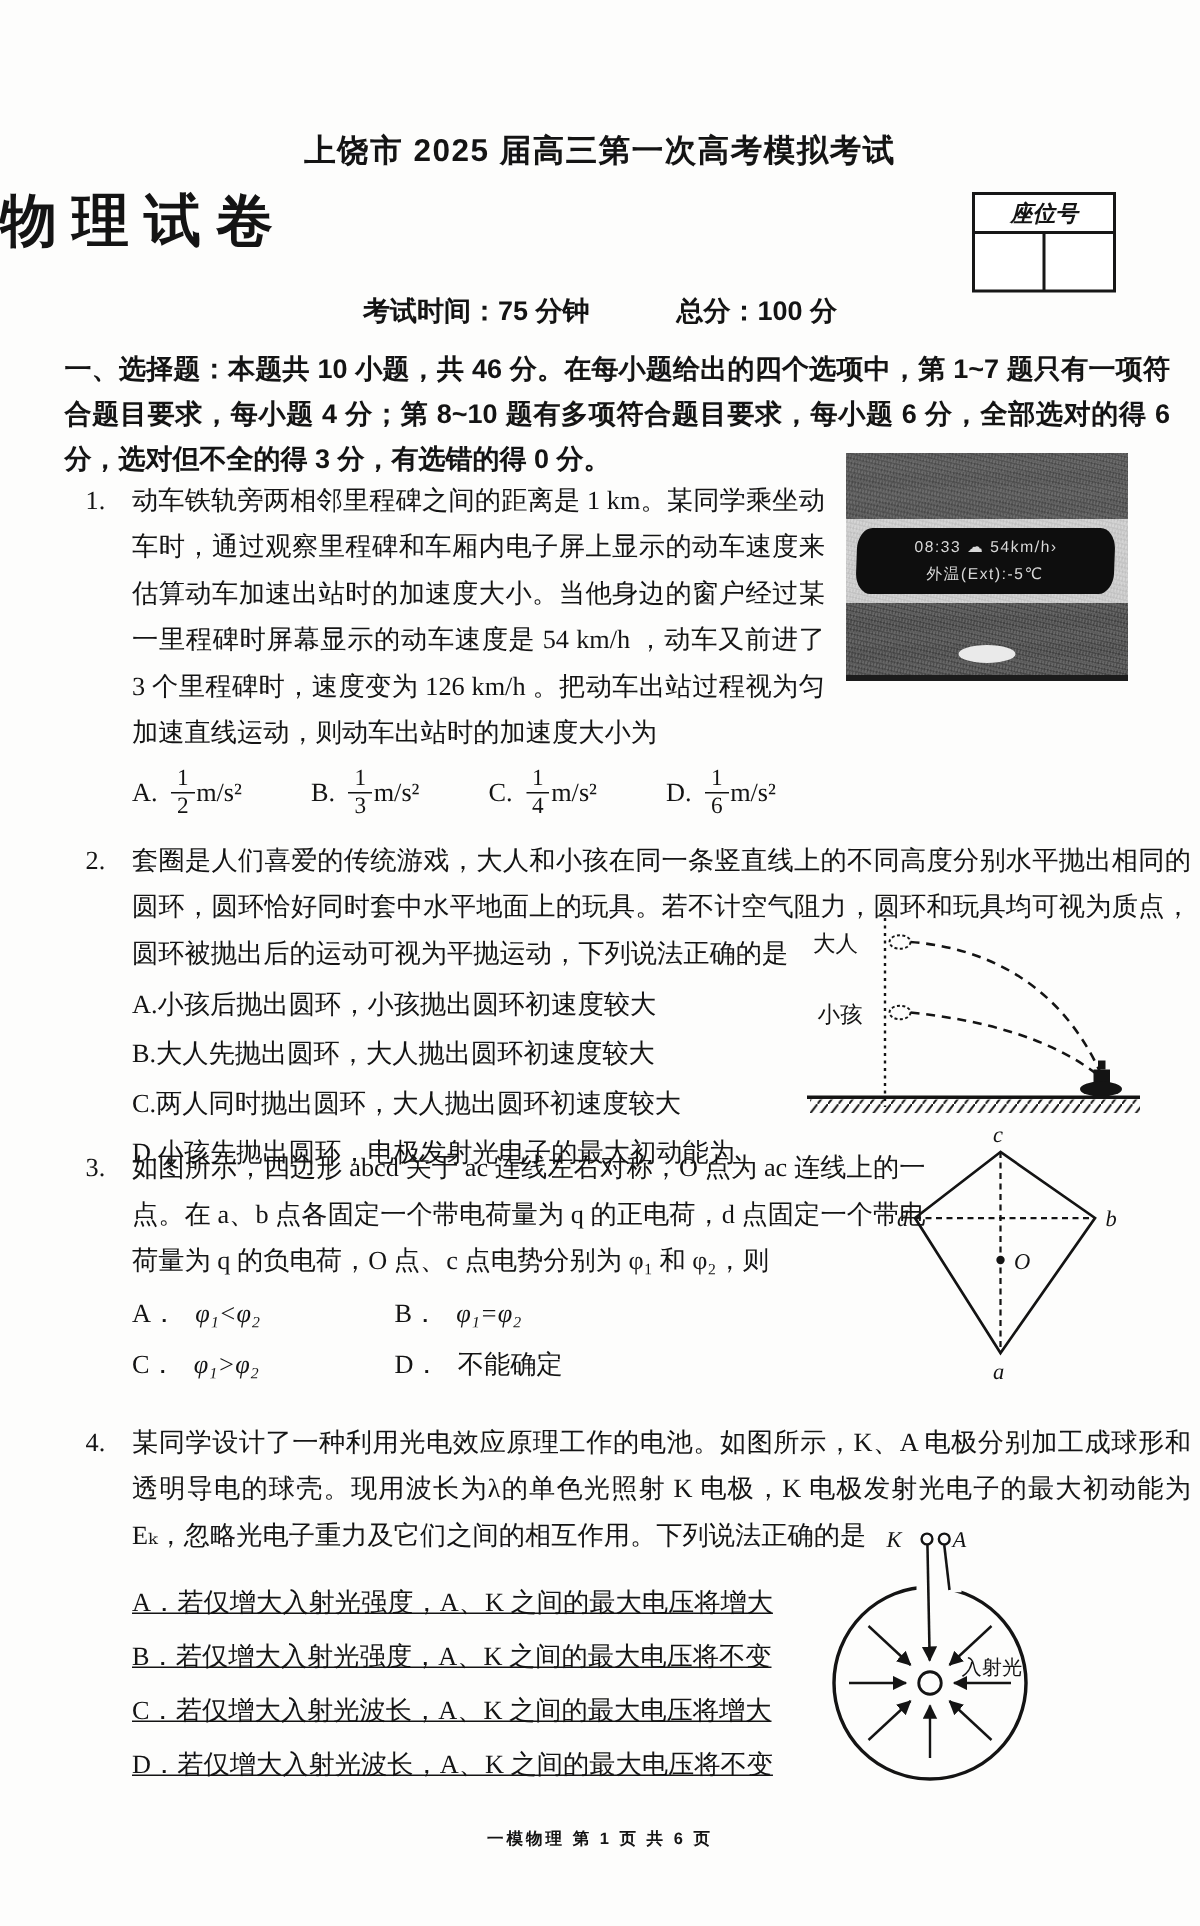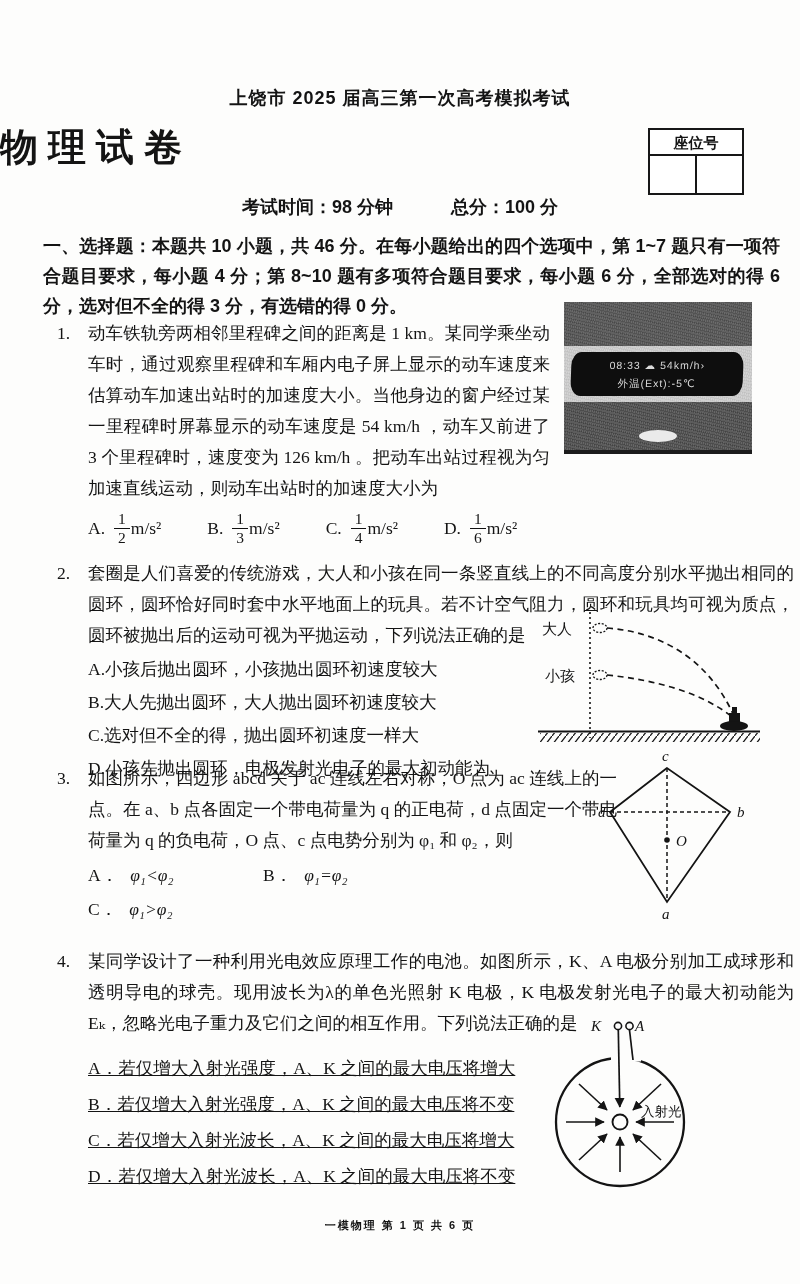--- a/index.html
+++ b/index.html
@@ -4,28 +4,28 @@
 <style>
   * { margin:0; padding:0; box-sizing:border-box; }
   html,body { width:800px; height:1284px; overflow:hidden; background:#fff; }
   .page { position:relative; width:800px; height:1284px; background:#fdfdfc; color:#141414;
           font-family:"Liberation Serif","DejaVu Serif",serif; }
   .abs { position:absolute; }
 
   
   .title { top:86px; left:0; width:100%; text-align:center;
            font-family:"Liberation Sans","DejaVu Sans",sans-serif;
-           font-weight:700; font-size:18px; letter-spacing:1px; }
+           font-weight:700; font-size:21px; letter-spacing:1px; }
   .subtitle { top:122px; left:0; width:100%; text-align:left;
               font-family:"Liberation Sans","DejaVu Sans",sans-serif;
               font-weight:800; font-size:38px; letter-spacing:10px; }
   .seat { left:648px; top:128px; width:96px; height:67px; border:2.2px solid #171717; background:#fff; }
   .seat-h { height:26px; border-bottom:2.2px solid #171717; text-align:center;
             font-family:"Liberation Sans","DejaVu Sans",sans-serif;
-            font-weight:700; font-size:15px; line-height:25px; }
+            font-weight:700; font-size:15px; line-height:25px;font-style:italic; }
   .seat-cells { display:flex; height:38px; }
   .seat-cell { flex:1; }
   .seat-cell:first-child { border-right:2.2px solid #171717; }
   .examinfo { top:195px; left:0; width:100%; display:flex; justify-content:center; gap:58px;
               font-family:"Liberation Sans","DejaVu Sans",sans-serif; font-weight:700; font-size:18px; }
 
   
   .instr { left:43px; top:231px; width:737px; text-align:justify;
            font-family:"Liberation Sans","DejaVu Sans",sans-serif;
            font-weight:700; font-size:18px; line-height:30px; }
@@ -99,21 +99,21 @@
 
   <div class="abs seat">
     <div class="seat-h">座位号</div>
     <div class="seat-cells">
       <div class="seat-cell"></div>
       <div class="seat-cell"></div>
     </div>
   </div>
 
   <div class="abs examinfo">
-    <span>考试时间：98 分钟</span>
+    <span>考试时间：75 分钟</span>
     <span>总分：100 分</span>
   </div>
 
   <div class="abs instr">一、选择题：本题共 10 小题，共 46 分。在每小题给出的四个选项中，第 1~7 题只有一项符合题目要求，每小题 4 分；第 8~10 题有多项符合题目要求，每小题 6 分，全部选对的得 6 分，选对但不全的得 3 分，有选错的得 0 分。</div>
 
   <div class="abs q q1">
     <span class="qnum">1.</span>
     <div class="qbody">
       <div class="photo">
         <div class="ph-top"></div>
@@ -135,21 +135,21 @@
       <span class="fopt"><span class="olabel">D.</span><span class="frac"><span class="num">1</span><span class="den">6</span></span><span>m/s²</span></span>
     </div>
   </div>
 
   <div class="abs q q2">
     <span class="qnum">2.</span>
     <div class="qbody">套圈是人们喜爱的传统游戏，大人和小孩在同一条竖直线上的不同高度分别水平抛出相同的圆环，圆环恰好同时套中水平地面上的玩具。若不计空气阻力，圆环和玩具均可视为质点，圆环被抛出后的运动可视为平抛运动，下列说法正确的是</div>
     <div class="optlines">
       <div>A.小孩后抛出圆环，小孩抛出圆环初速度较大</div>
       <div>B.大人先抛出圆环，大人抛出圆环初速度较大</div>
-      <div>C.选对但不全的得，抛出圆环初速度一样大</div>
+      <div>C.两人同时抛出圆环，大人抛出圆环初速度较大</div>
       <div>D.小孩先抛出圆环，电极发射光电子的最大初动能为</div>
     </div>
   </div>
 
   <svg class="abs svg2" width="222" height="148" viewBox="0 0 222 148">
     <defs>
       <pattern id="hat" width="7" height="9" patternUnits="userSpaceOnUse">
         <line x1="7" y1="0" x2="0" y2="9" stroke="#141414" stroke-width="1.3"></line>
       </pattern>
     </defs>
@@ -167,20 +167,21 @@
     <rect x="2" y="123" width="220" height="9" fill="url(#hat)"></rect>
   </svg>
 
   <div class="abs q q3">
     <span class="qnum">3.</span>
     <div class="qbody">如图所示，四边形 abcd 关于 ac 连线左右对称，O 点为 ac 连线上的一点。在 a、b 点各固定一个带电荷量为 q 的正电荷，d 点固定一个带电荷量为 q 的负电荷，O 点、c 点电势分别为 φ₁ 和 φ₂，则</div>
     <div class="q3opts">
       <div class="cell"><span class="olabel">A．</span><span class="oval">φ₁&lt;φ₂</span></div>
       <div class="cell"><span class="olabel">B．</span><span class="oval">φ₁=φ₂</span></div>
       <div class="cell"><span class="olabel">C．</span><span class="oval">φ₁&gt;φ₂</span></div>
+      <div class="cell"><span class="olabel">D．</span><span class="oval">不能确定</span></div>
     </div>
   </div>
 
   <svg class="abs svg3" width="170" height="175" viewBox="0 0 170 175">
     <polygon points="69,18 12,62 69,152 132,62" fill="none" stroke="#141414" stroke-width="1.8"></polygon>
     <line x1="69" y1="18" x2="69" y2="152" stroke="#141414" stroke-width="1.5" stroke-dasharray="4,3"></line>
     <line x1="12" y1="62" x2="132" y2="62" stroke="#141414" stroke-width="1.5" stroke-dasharray="4,3"></line>
     <circle cx="69" cy="90" r="2.8" fill="#141414"></circle>
     <text class="it" x="78" y="96">O</text>
     <text class="it" x="64" y="11">c</text>

